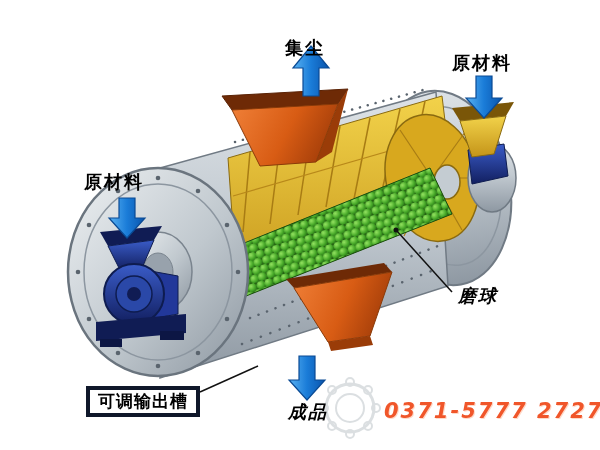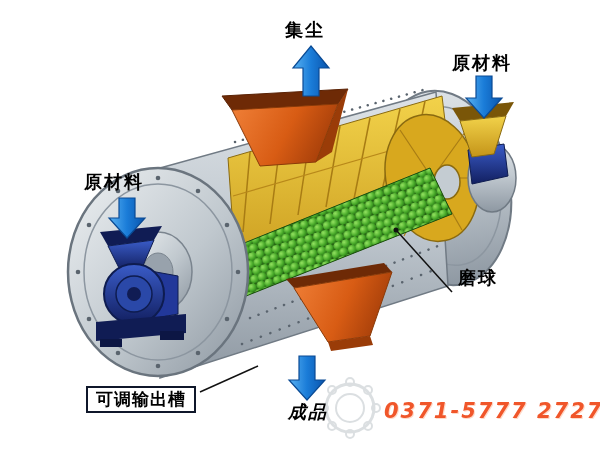--- a/index.html
+++ b/index.html
@@ -6,21 +6,21 @@
   .canvas{
     position:relative;width:600px;height:450px;background:#ffffff;
     overflow:hidden;font-family:"DejaVu Sans","Liberation Sans",sans-serif;
   }
   .canvas svg{position:absolute;left:0;top:0;}
   .label{
     position:absolute;color:#000;font-weight:bold;font-size:18px;
     letter-spacing:2px;white-space:nowrap;line-height:1.1;
   }
   .label.boxed{
-    border:2px solid #0f172a;padding:2px 8px;font-size:17px;letter-spacing:1px;
+    border:4px solid #0f172a;padding:2px 8px;font-size:17px;letter-spacing:1px;
   }
   .phone{
     position:absolute;left:384px;top:399px;
     color:#f0562a;font-weight:bold;font-style:italic;
     font-size:21px;letter-spacing:2px;white-space:nowrap;
     text-shadow:1px 1px 0 #ffd9c8;
   }
 </style>
 </head>
 <body>
@@ -183,26 +183,26 @@
       <circle cx="350" cy="434" r="4" stroke-width="2"></circle>
       <circle cx="324" cy="408" r="4" stroke-width="2"></circle>
       <circle cx="376" cy="408" r="4" stroke-width="2"></circle>
       <circle cx="332" cy="390" r="4" stroke-width="2"></circle>
       <circle cx="368" cy="390" r="4" stroke-width="2"></circle>
       <circle cx="332" cy="426" r="4" stroke-width="2"></circle>
       <circle cx="368" cy="426" r="4" stroke-width="2"></circle>
     </g>
   </svg>
 
-  <div class="label" style="left:285px;top:20px;">集尘</div>
+  <div class="label" style="left:285px;top:38px;">集尘</div>
 
   <div class="label" style="left:452px;top:53px;">原材料</div>
 
   <div class="label" style="left:84px;top:172px;">原材料</div>
 
-  <div class="label" style="left:458px;top:268px;">磨球</div>
+  <div class="label" style="left:458px;top:286px;font-style:italic;">磨球</div>
 
   <div class="label boxed" style="left:86px;top:386px;">可调输出槽</div>
 
   <div class="label" style="left:288px;top:402px;font-style:italic;">成品</div>
 
   <div class="phone">0371-5777 2727</div>
 </div>
 
 </body></html>

